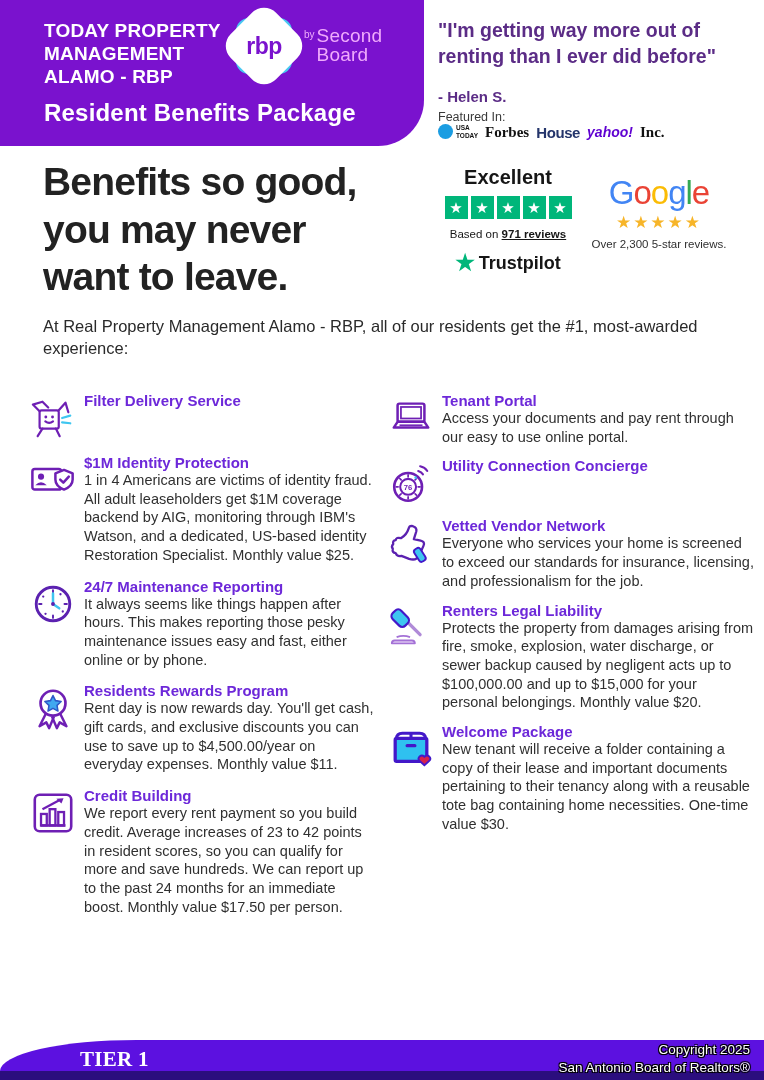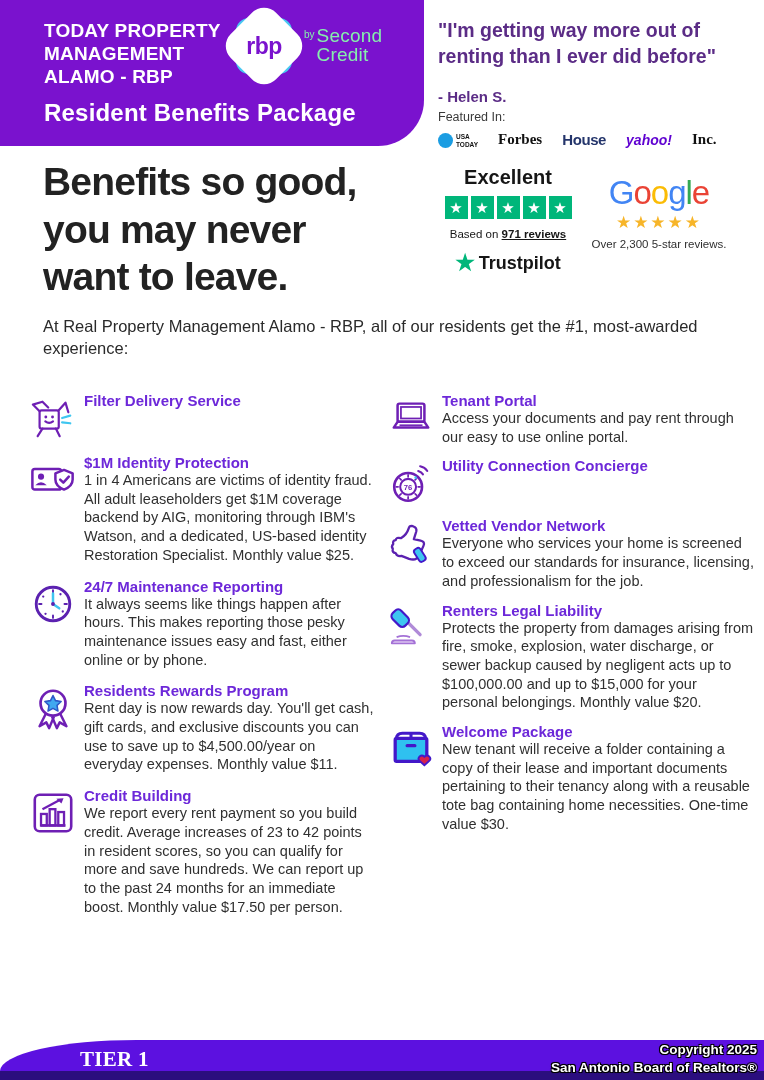--- a/index.html
+++ b/index.html
@@ -9,34 +9,34 @@
   
   .header-box { position:absolute; left:0; top:0; width:424px; height:146px;
     background:#7A12CE; border-radius:0 0 46px 0; color:#fff; }
   .company-name { position:absolute; left:44px; top:19px; font-size:19px; font-weight:bold;
     line-height:1.22; letter-spacing:.2px; }
   .rbp-badge { position:absolute; left:231px; top:13px; width:66px; height:66px; }
   .rbp-badge .badge-cyan { position:absolute; inset:5px; background:#48C8F2; border-radius:13px; }
   .rbp-badge .badge-white { position:absolute; inset:1px; background:#fff; border-radius:17px; transform:rotate(45deg); }
   .rbp-badge .badge-txt { position:absolute; inset:0; display:flex; align-items:center; justify-content:center;
     color:#7A12CE; font-weight:bold; font-size:23px; letter-spacing:-.5px; }
-  .by-brand { position:absolute; left:304px; top:27px; display:flex; gap:2px; color:#86efac; }
+  .by-brand { position:absolute; left:304px; top:27px; display:flex; gap:2px; color:#f0abfc; }
   .by-word { font-size:10px; margin-top:2px; }
   .brand-lines { font-size:19px; line-height:.98; font-weight:500; letter-spacing:.2px; }
   .package-title { position:absolute; left:44px; top:99px; font-size:24px; font-weight:bold; letter-spacing:.2px; }
 
   
   .quote { position:absolute; left:438px; top:18px; width:322px; color:#5B2C86;
     font-weight:bold; font-size:19.5px; line-height:1.32; }
   .quote-author { position:absolute; left:438px; top:88px; color:#5B2C86; font-weight:bold; font-size:15px; }
 
   
   .featured { position:absolute; left:438px; top:110px; width:322px; }
   .featured-label { font-size:12.5px; color:#3a3a3a; }
-  .logo-row { display:flex; align-items:flex-end; gap:20px; margin-top:7px; }
+  .logo-row { display:flex; align-items:flex-start; gap:7px; }
   .usa-today { display:flex; align-items:center; gap:3px; }
   .usa-dot { width:15px; height:15px; border-radius:50%; background:#1B9DE2; }
   .usa-text { font-size:6.5px; font-weight:bold; line-height:1.15; color:#111; }
   .forbes, .inc { font-family:"Liberation Serif", serif; font-weight:bold; font-size:15px; color:#111; }
   .house { font-weight:bold; font-size:15px; color:#24356B; letter-spacing:-.4px; }
   .yahoo { font-weight:bold; font-style:italic; font-size:14px; color:#5F01D1; }
 
   
   .headline { position:absolute; left:43px; top:158px; width:395px; font-size:39px;
     line-height:1.22; font-weight:bold; color:#222; letter-spacing:-.8px; }
@@ -70,21 +70,21 @@
   .b-icon svg { width:46px; height:46px; }
   .b-title { font-size:15px; font-weight:bold; color:#6d28d9; }
   .b-desc { font-size:14.5px; color:#303030; line-height:1.29; }
 
   
   .footer-bar { position:absolute; left:0; top:1040px; width:764px; height:31px;
     background:#5C11E0; border-top-left-radius:150px 34px; }
   .footer-strip { position:absolute; left:0; top:1071px; width:764px; height:9px; background:#2B0E7E; }
   .tier { position:absolute; left:80px; top:1047px; color:#fff; font-weight:bold; font-size:21px; letter-spacing:.3px;font-family:Liberation Serif, serif; }
   .price { position:absolute; left:0; top:1086px; width:764px; text-align:center; color:#fff; font-weight:bold; font-size:17px; }
-  .copyright { position:absolute; right:7px; top:1041px; text-align:right; font-size:13.5px; font-weight:bold;
+  .copyright { position:absolute; right:14px; top:1041px; text-align:right; font-size:13.5px; font-weight:normal;
     color:#fff; line-height:1.3;
     text-shadow:-1px -1px 0 #000, 1px -1px 0 #000, -1px 1px 0 #000, 1px 1px 0 #000, 0 0 2px #000; }
 </style>
 </head>
 <body>
 
 <div class="header-box">
   <div class="company-name">
     <div>TODAY PROPERTY</div>
     <div>MANAGEMENT</div>
@@ -92,21 +92,21 @@
   </div>
   <div class="rbp-badge">
     <div class="badge-cyan"></div>
     <div class="badge-white"></div>
     <div class="badge-txt">rbp</div>
   </div>
   <div class="by-brand">
     <span class="by-word">by</span>
     <div class="brand-lines">
       <div>Second</div>
-      <div>Credit</div>
+      <div>Board</div>
     </div>
   </div>
   <div class="package-title">Resident Benefits Package</div>
 </div>
 
 <div class="quote">"I'm getting way more out of renting than I ever did before"</div>
 <div class="quote-author">- Helen S.</div>
 
 <div class="featured">
   <div class="featured-label">Featured In:</div>

